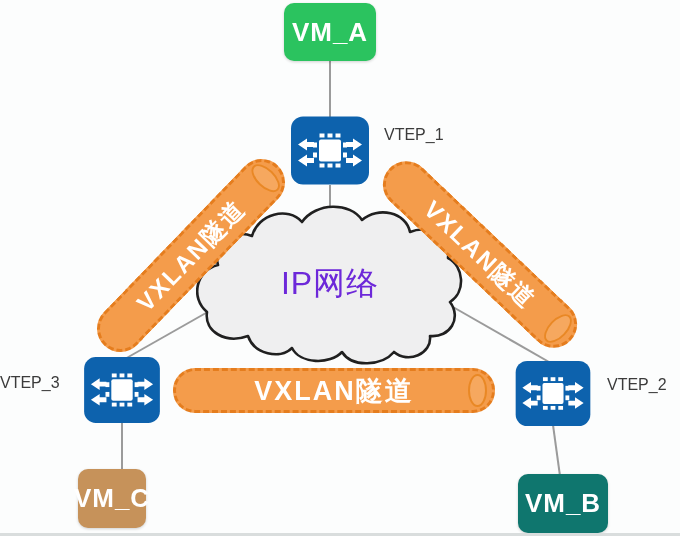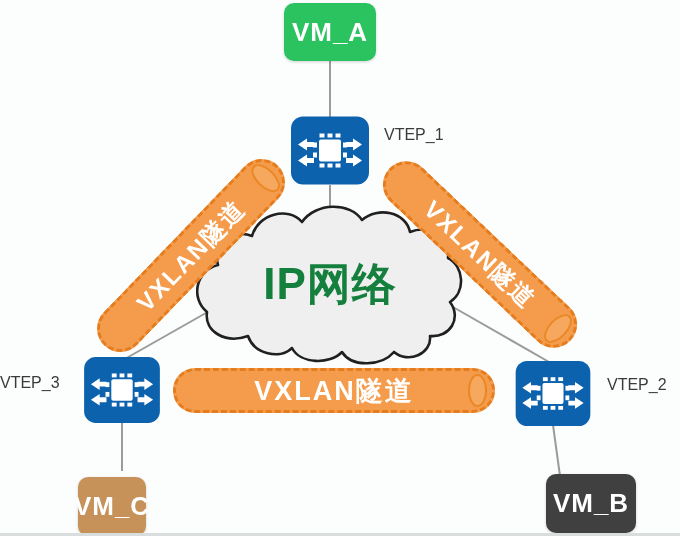--- a/index.html
+++ b/index.html
@@ -10,21 +10,21 @@
   }
   .abs{position:absolute;}
 
   
   #lines{position:absolute;left:0;top:0;z-index:1;}
 
   
   .cloud-wrap{left:196px;top:202px;width:268px;height:164px;z-index:2;
     display:flex;align-items:center;justify-content:center;}
   .cloud-wrap svg{position:absolute;left:0;top:0;}
-  .cloud-label{position:relative;font-size:44px;font-weight:700;color:#15803d;letter-spacing:1px;}
+  .cloud-label{position:relative;font-size:32px;font-weight:400;color:#6d28d9;letter-spacing:1px;}
 
   
   .tunnel{
     z-index:3;background:#f49c4b;border:3px dashed #e57d1e;border-radius:24px;
     display:flex;align-items:center;justify-content:center;box-sizing:border-box;
   }
   .tunnel .cap{
     position:absolute;right:5px;top:3px;bottom:3px;width:15px;
     border:2.5px solid #e8851f;border-radius:50%;background:#f7ab63;opacity:.85;
   }
@@ -35,22 +35,22 @@
   #tunnel-left .t-label,#tunnel-right .t-label{font-size:24px;}
   #tunnel-bottom .t-label{font-size:27px;}
 
   
   .vm{
     z-index:4;border-radius:10px;display:flex;align-items:center;justify-content:center;
     color:#fff;font-size:26px;font-weight:700;letter-spacing:1px;
     box-shadow:0 1px 3px rgba(0,0,0,.18);
   }
   #vm-a{left:284px;top:3px;width:92px;height:58px;background:#2bc35f;}
-  #vm-c{left:78px;top:469px;width:68px;height:59px;background:#c6925a;margin-top:8px;}
-  #vm-b{left:546px;top:474px;width:90px;height:59px;background:#404040;}
+  #vm-c{left:78px;top:469px;width:68px;height:59px;background:#c6925a;}
+  #vm-b{left:518px;top:474px;width:90px;height:59px;background:#0f766e;}
 
   
   .vtep-svg{z-index:4;}
   #vtep1-icon{left:290px;top:115px;width:80px;height:71px;}
   #vtep3-icon{left:81px;top:356px;width:82px;height:68px;}
   #vtep2-icon{left:513px;top:360px;width:80px;height:67px;}
 
   
   .vtep-label{z-index:4;font-size:16px;color:#3b3b3b;white-space:nowrap;}
   #vtep1-label{left:384px;top:126px;}

